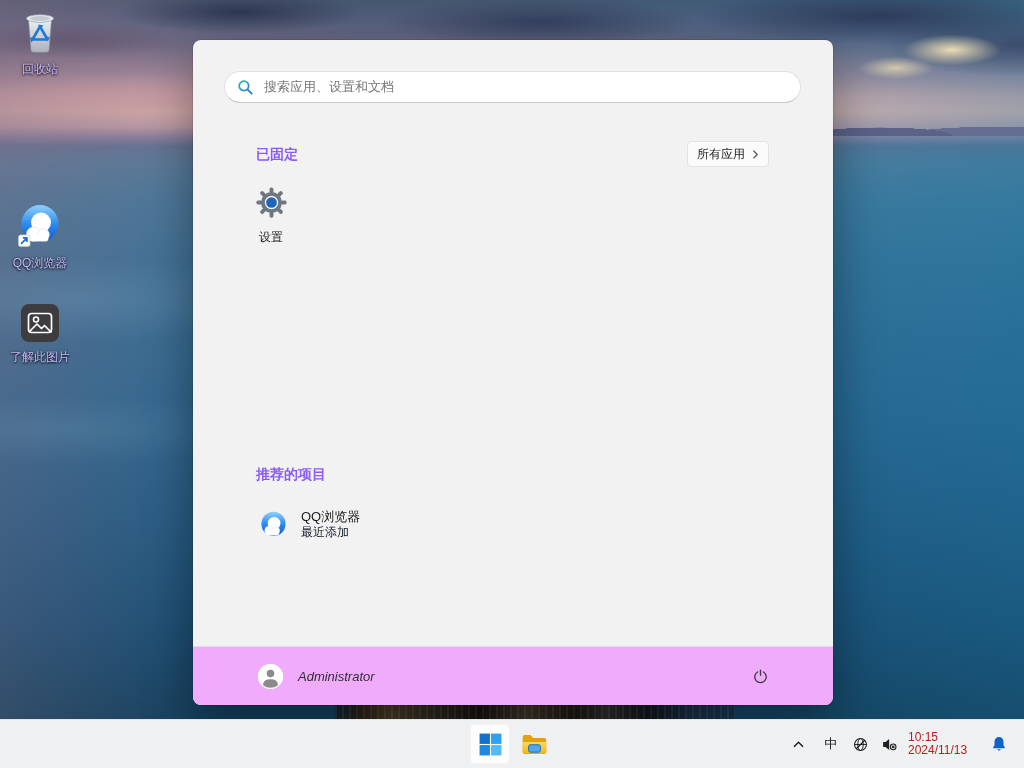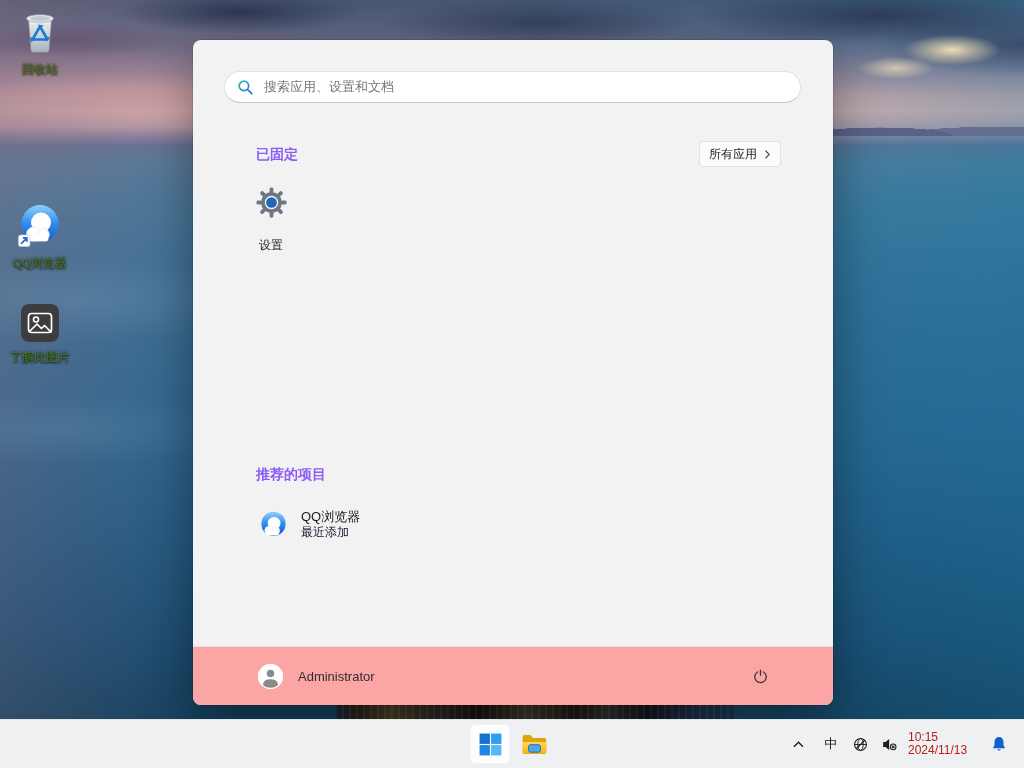--- a/index.html
+++ b/index.html
@@ -32,44 +32,44 @@
       radial-gradient(ellipse 140px 9px at 60px 30px,#8a8aa6 60%,rgba(138,138,166,0) 61%);}
   .wp-cliff{position:absolute;left:335px;top:686px;width:400px;height:34px;
     background:
       repeating-linear-gradient(90deg, rgba(255,255,255,.07) 0 2px, rgba(0,0,0,0) 2px 7px),
       linear-gradient(92deg,#14273a 0%,#262019 6%,#483a26 14%,#2d2a22 24%,#151210 36%,
         #3d342a 48%,#1b1712 60%,#2e2e2e 68%,#11151c 78%,#1b3049 90%,#173752 100%);}
 
   
   .desk-icon{position:absolute;left:1px;width:78px;display:flex;flex-direction:column;
     align-items:center;gap:4px;cursor:default;}
-  .desk-icon .lbl{font-size:12px;color:#4d7c0f;text-align:center;line-height:13px;
-    text-shadow:0 1px 2px rgba(0,0,0,.85),0 0 3px rgba(0,0,0,.6);font-family:Liberation Serif, serif;}
+  .desk-icon .lbl{font-size:12px;color:#c4b5fd;text-align:center;line-height:13px;
+    text-shadow:0 1px 2px rgba(0,0,0,.85),0 0 3px rgba(0,0,0,.6);}
 
   
   .start-panel{position:absolute;left:193px;top:40px;width:640px;height:665px;
     background:#f2f2f2;border-radius:8px;
     box-shadow:0 0 0 1px rgba(0,0,0,.09),0 18px 50px rgba(0,0,0,.4);}
   .search-box{position:absolute;left:31px;top:31px;width:563px;height:30px;background:#fff;
     border:1px solid #e1e1e1;border-bottom-color:#c6c6c6;border-radius:17px;
     display:flex;align-items:center;gap:10px;padding-left:12px;}
   .search-box .ph{font-size:13px;color:#767676;}
   .sec-title{position:absolute;left:63px;font-size:14px;font-weight:bold;color:#8b5cf6;}
-  .all-apps-btn{position:absolute;right:52px;top:101px;height:24px;padding:0 9px;
+  .all-apps-btn{position:absolute;right:64px;top:101px;height:24px;padding:0 9px;
     background:#fbfbfb;border:1px solid #e2e2e2;border-radius:4px;display:flex;
     align-items:center;gap:7px;font-size:12px;color:#1a1a1a;cursor:pointer;}
   .pin-app{position:absolute;top:146px;width:96px;height:62px;display:flex;
-    flex-direction:column;align-items:center;gap:14px;cursor:pointer;}
+    flex-direction:column;align-items:center;gap:6px;cursor:pointer;}
   .pin-app .lbl{font-size:12px;color:#1a1a1a;white-space:nowrap;}
   .rec-item{position:absolute;left:58px;top:460px;width:230px;height:48px;display:flex;
     align-items:center;gap:13px;padding-left:8px;border-radius:4px;cursor:pointer;}
   .rec-item .t1{font-size:13px;color:#1a1a1a;line-height:16px;}
   .rec-item .t2{font-size:12px;color:#0f172a;line-height:15px;}
-  .panel-footer{position:absolute;left:0;right:0;bottom:0;height:58px;background:#fca5a5;
-    border-top:1px solid #e0e0e0;border-radius:0 0 8px 8px;}
+  .panel-footer{position:absolute;left:0;right:0;bottom:0;height:58px;background:#f0abfc;
+    border-top:1px solid #e0e0e0;border-radius:0 0 8px 8px;font-style:italic;}
   .user-chip{position:absolute;left:55px;top:11px;height:36px;display:flex;align-items:center;
     gap:15px;padding:0 10px;border-radius:4px;cursor:pointer;}
   .user-chip .avatar{width:25px;height:25px;border-radius:50%;background:#fff;
     display:flex;align-items:center;justify-content:center;}
   .user-chip .name{font-size:13px;color:#2f2f2f;}
   .power-btn{position:absolute;right:56px;top:12px;width:34px;height:34px;border-radius:4px;
     display:flex;align-items:center;justify-content:center;cursor:pointer;}
 
   
   .taskbar{position:absolute;left:0;right:0;bottom:0;height:48px;background:#eef0f1;

